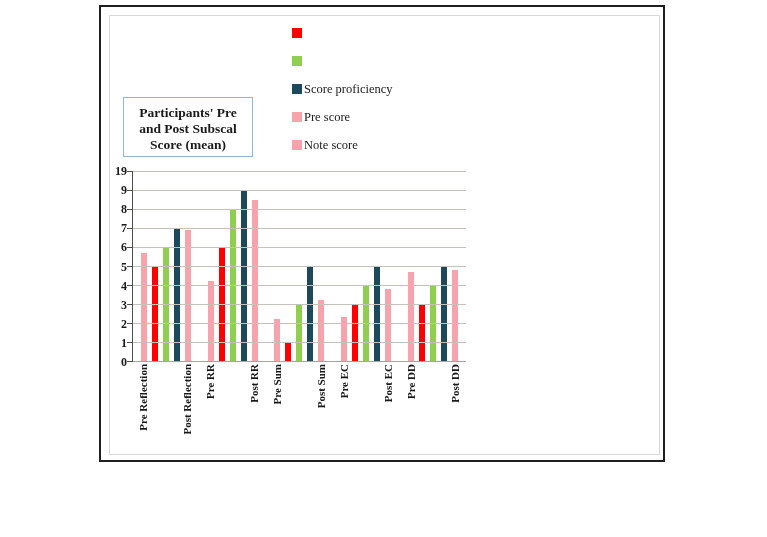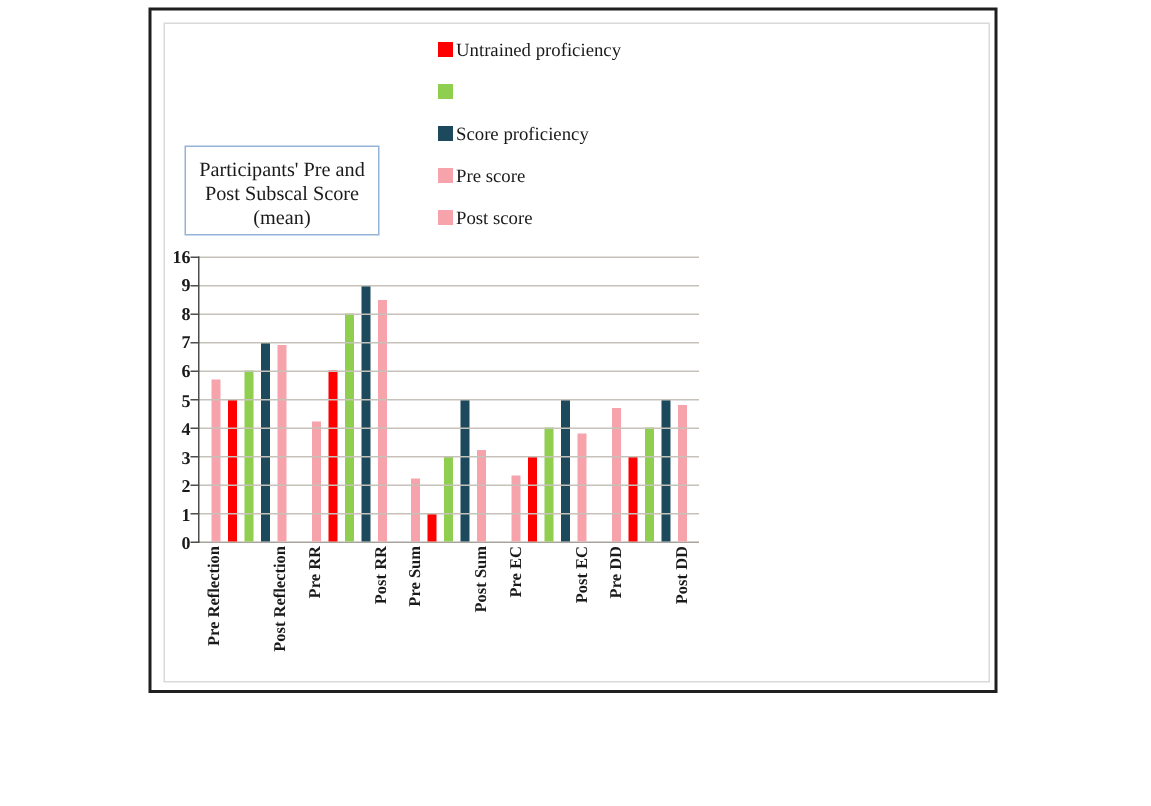--- a/index.html
+++ b/index.html
@@ -10,21 +10,21 @@
   
   .figure-box { position:absolute; left:99px; top:5px; width:566px; height:457px;
     border:2px solid #1f1f1f; background:#fff; }
   .chart-frame { position:absolute; left:8px; top:8px; right:3px; bottom:5px;
     border:1px solid #d9d9d9; }
 
   
   .textbox { position:absolute; border:1px solid #95b3d7; background:#fff;
     text-align:center; font-size:13.5px; line-height:16px; }
   .textbox.standard { left:23px; top:29px; width:137px; height:48px; padding-top:8px; }
-  .textbox.participants { left:22px; top:90px; width:130px; height:60px; padding:7px 8px 0 8px; }
+  .textbox.participants { left:22px; top:90px; width:130px; height:60px; padding:7px 8px 0 8px;font-weight:bold; }
 
   
   .legend { position:absolute; left:191px; top:12px; }
   .legend-item { display:flex; align-items:center; height:28px; }
   .legend-swatch { width:10px; height:10px; margin-right:2px; flex:0 0 auto; }
   .legend-label { font-size:12.5px; white-space:nowrap; }
 
   
   .plot { position:absolute; left:31px; top:164px; width:334px; height:191px;
     border-left:1.5px solid #4d4d4d; border-bottom:1px solid #a8a49c; }
@@ -60,51 +60,50 @@
     <div class="chart-frame"></div>
 
 
     <div class="textbox participants">
       <span>Participants' Pre and Post Subscal Score (mean)</span>
     </div>
 
     <div class="legend" id="legend">
         <div class="legend-item">
           <span class="legend-swatch" style="background: rgb(254, 0, 0);"></span>
-          <span class="legend-label">Untrained proficiency</span>
         </div>
         <div class="legend-item">
           <span class="legend-swatch" style="background: rgb(143, 206, 78);"></span>
         </div>
         <div class="legend-item">
           <span class="legend-swatch" style="background: rgb(28, 74, 92);"></span>
           <span class="legend-label">Score proficiency</span>
         </div>
         <div class="legend-item">
           <span class="legend-swatch" style="background: rgb(246, 163, 171);"></span>
           <span class="legend-label">Pre score</span>
         </div>
         <div class="legend-item">
           <span class="legend-swatch" style="background: rgb(246, 163, 171);"></span>
-          <span class="legend-label">Post score</span>
+          <span class="legend-label">Note score</span>
         </div>
       </div>
 
     <div class="yticks" id="yticks">
         <div class="ytick" style="top: calc(100% - 8px);">0</div>
         <div class="ytick" style="top: calc(90% - 8px);">1</div>
         <div class="ytick" style="top: calc(80% - 8px);">2</div>
         <div class="ytick" style="top: calc(70% - 8px);">3</div>
         <div class="ytick" style="top: calc(60% - 8px);">4</div>
         <div class="ytick" style="top: calc(50% - 8px);">5</div>
         <div class="ytick" style="top: calc(40% - 8px);">6</div>
         <div class="ytick" style="top: calc(30% - 8px);">7</div>
         <div class="ytick" style="top: calc(20% - 8px);">8</div>
         <div class="ytick" style="top: calc(10% - 8px);">9</div>
-        <div class="ytick" style="top: calc(0% - 8px);">16</div>
+        <div class="ytick" style="top: calc(0% - 8px);">19</div>
       </div>
 
     <div class="plot" id="plot">
       <div class="groups" id="groups">
           <div class="group">
             <div class="bar" style="height: 57%; background: rgb(246, 163, 171);"></div>
             <div class="bar" style="height: 50%; background: rgb(254, 0, 0);"></div>
             <div class="bar" style="height: 60%; background: rgb(143, 206, 78);"></div>
             <div class="bar" style="height: 70%; background: rgb(28, 74, 92);"></div>
             <div class="bar" style="height: 69%; background: rgb(246, 163, 171);"></div>

